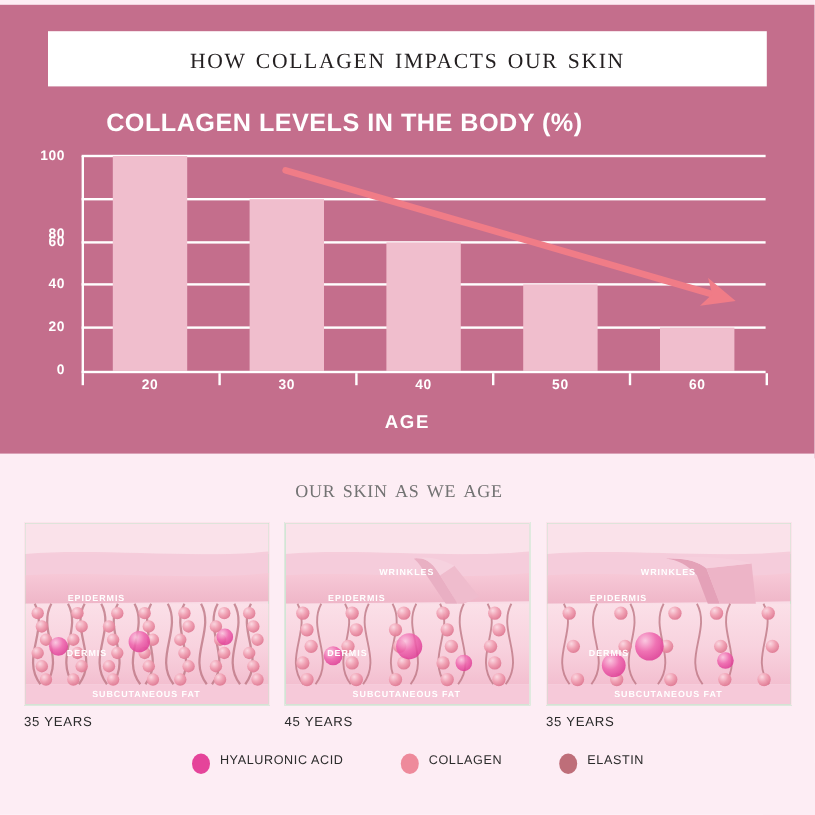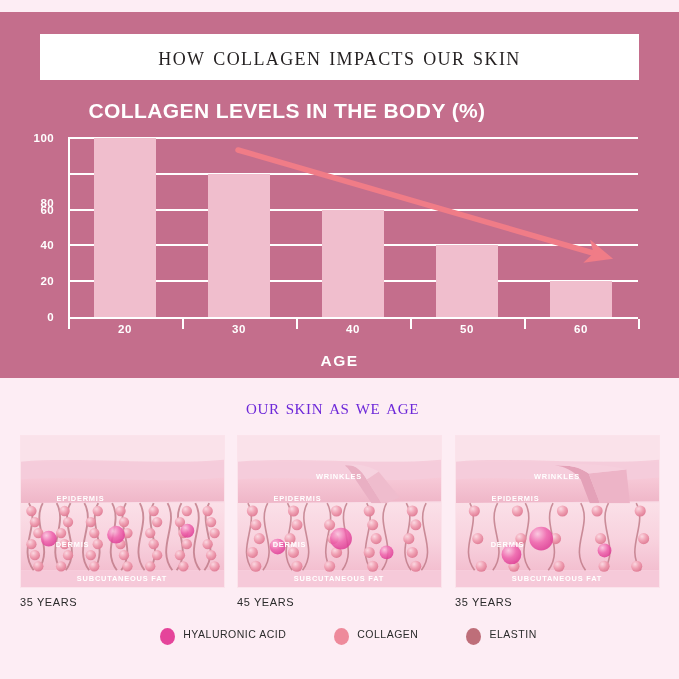--- a/index.html
+++ b/index.html
@@ -14,21 +14,21 @@
     position: relative;
     width: 679px;
     height: 679px;
     overflow: hidden;
     background: #FDEDF4;
   }
 
   
   #chart-section {
     position: absolute;
-    left: 0; top: 12px;
+    left: 0; top: 4px;
     width: 679px;
     height: 378px;
     background: #C46E8C;
   }
 
   #title-box {
     position: absolute;
     left: 40px; top: 22px;
     width: 599px;
     height: 46px;
@@ -153,21 +153,21 @@
     height: 301px;
     background: #FDEDF4;
   }
   #section2-title {
     position: absolute;
     left: 0; top: 16px;
     width: 665px;
     text-align: center;
     font-family: "Liberation Serif", serif;
     font-size: 22px;
-    color: #6d28d9;
+    color: #737373;
     letter-spacing: 0.6px;
     font-variant: small-caps;
     text-transform: lowercase;
   }
 
   .panel {
     position: absolute;
     top: 57px;
     width: 205px;
     height: 153px;

